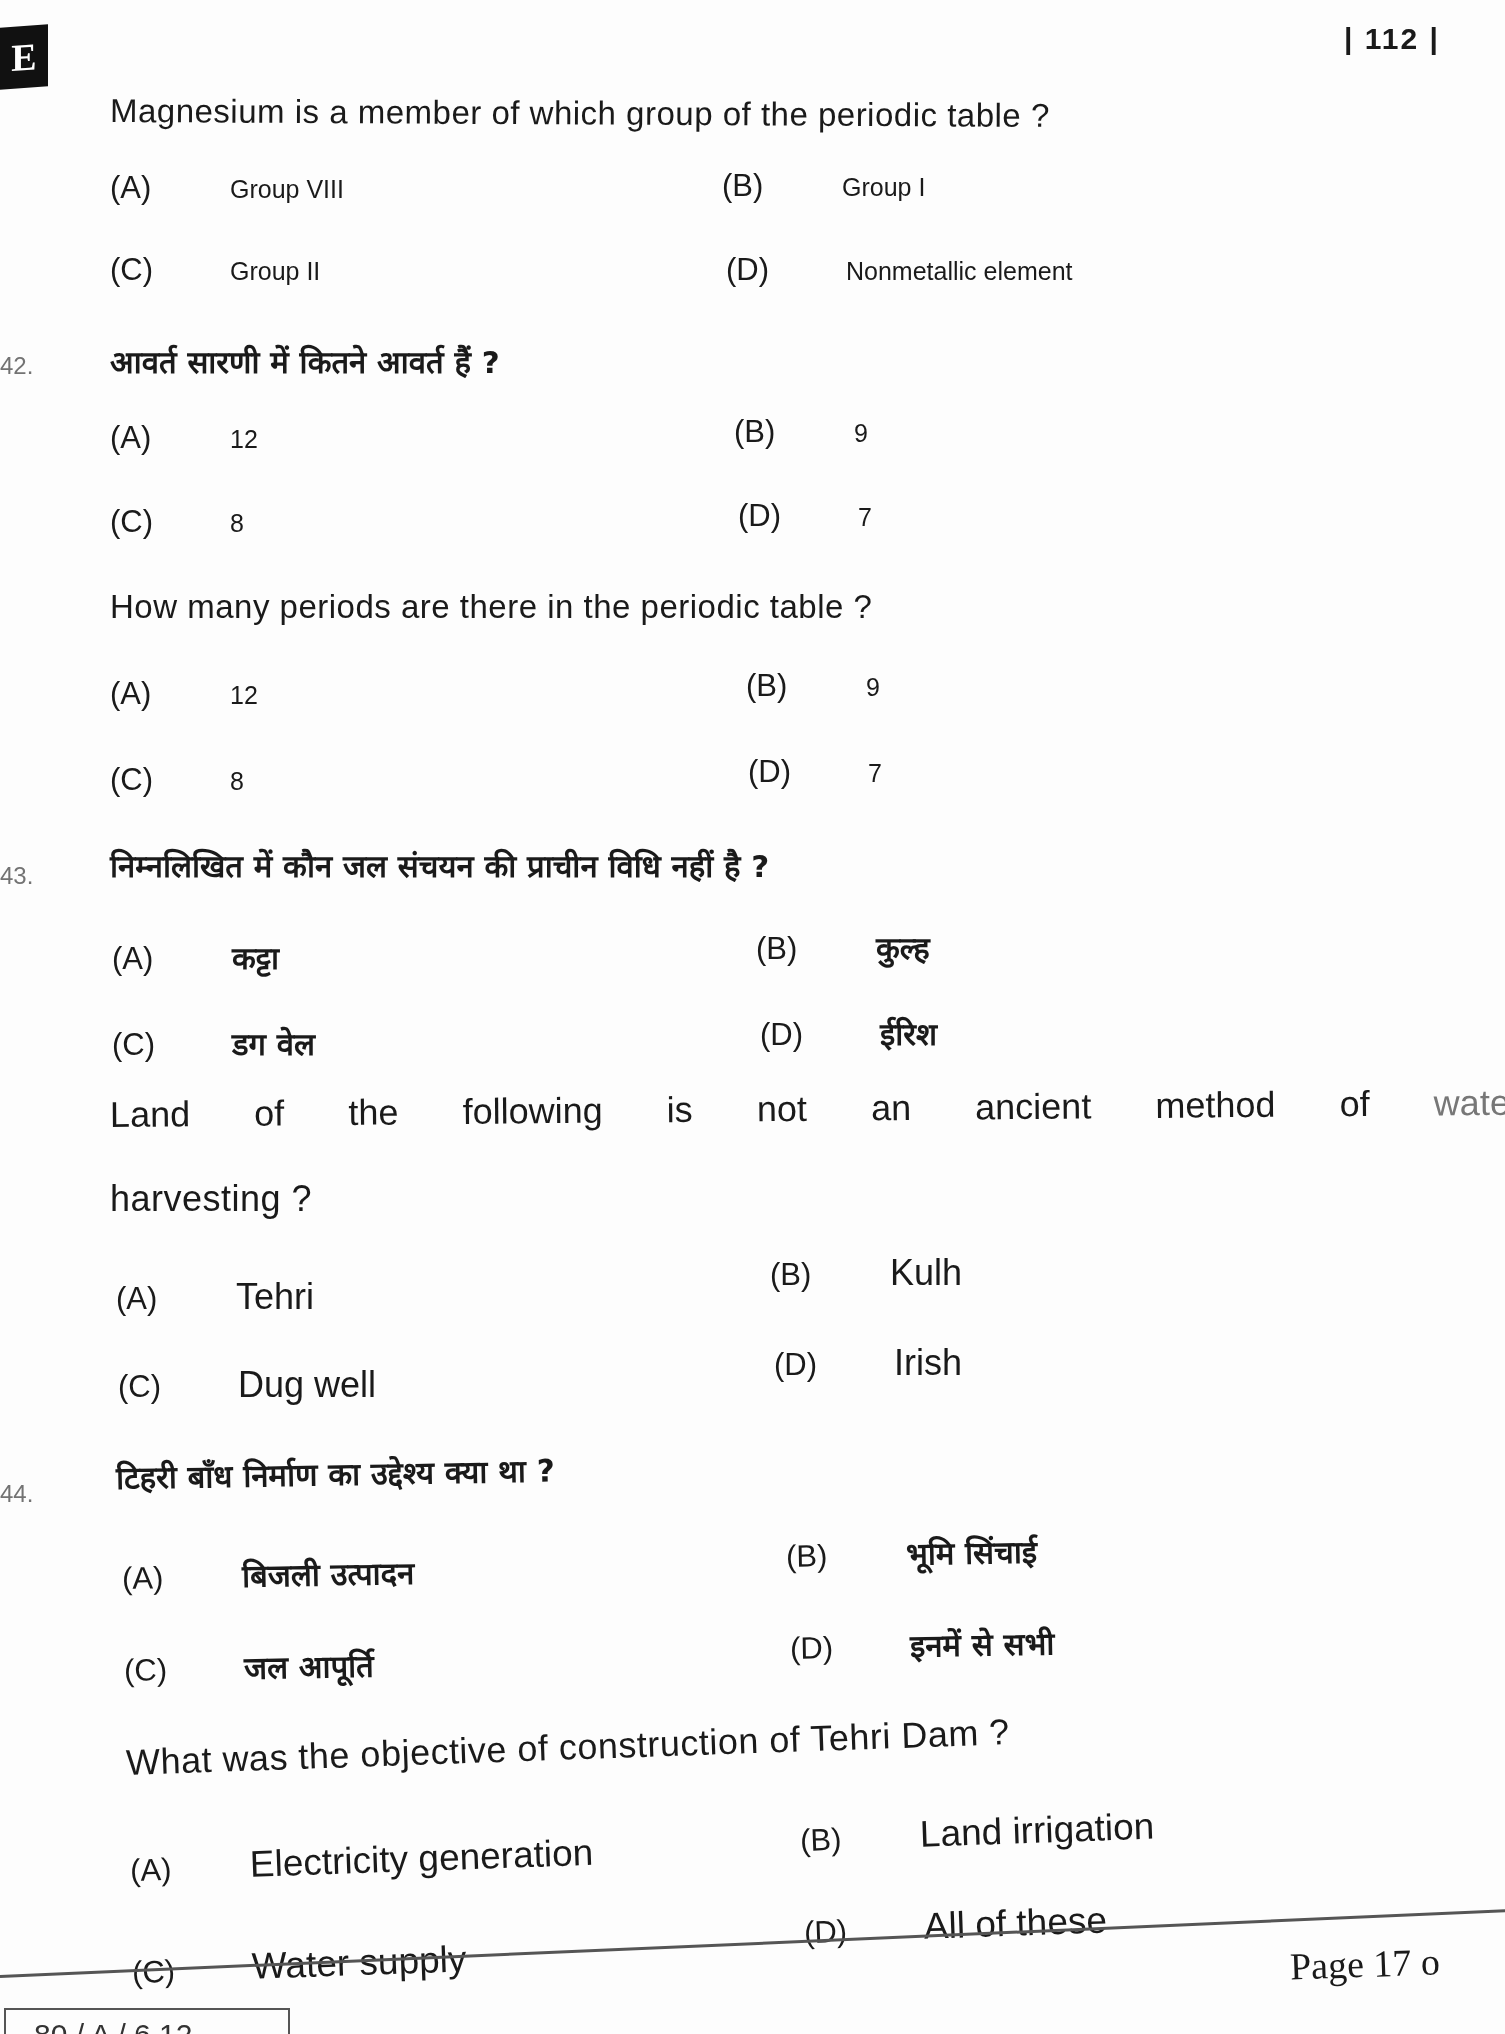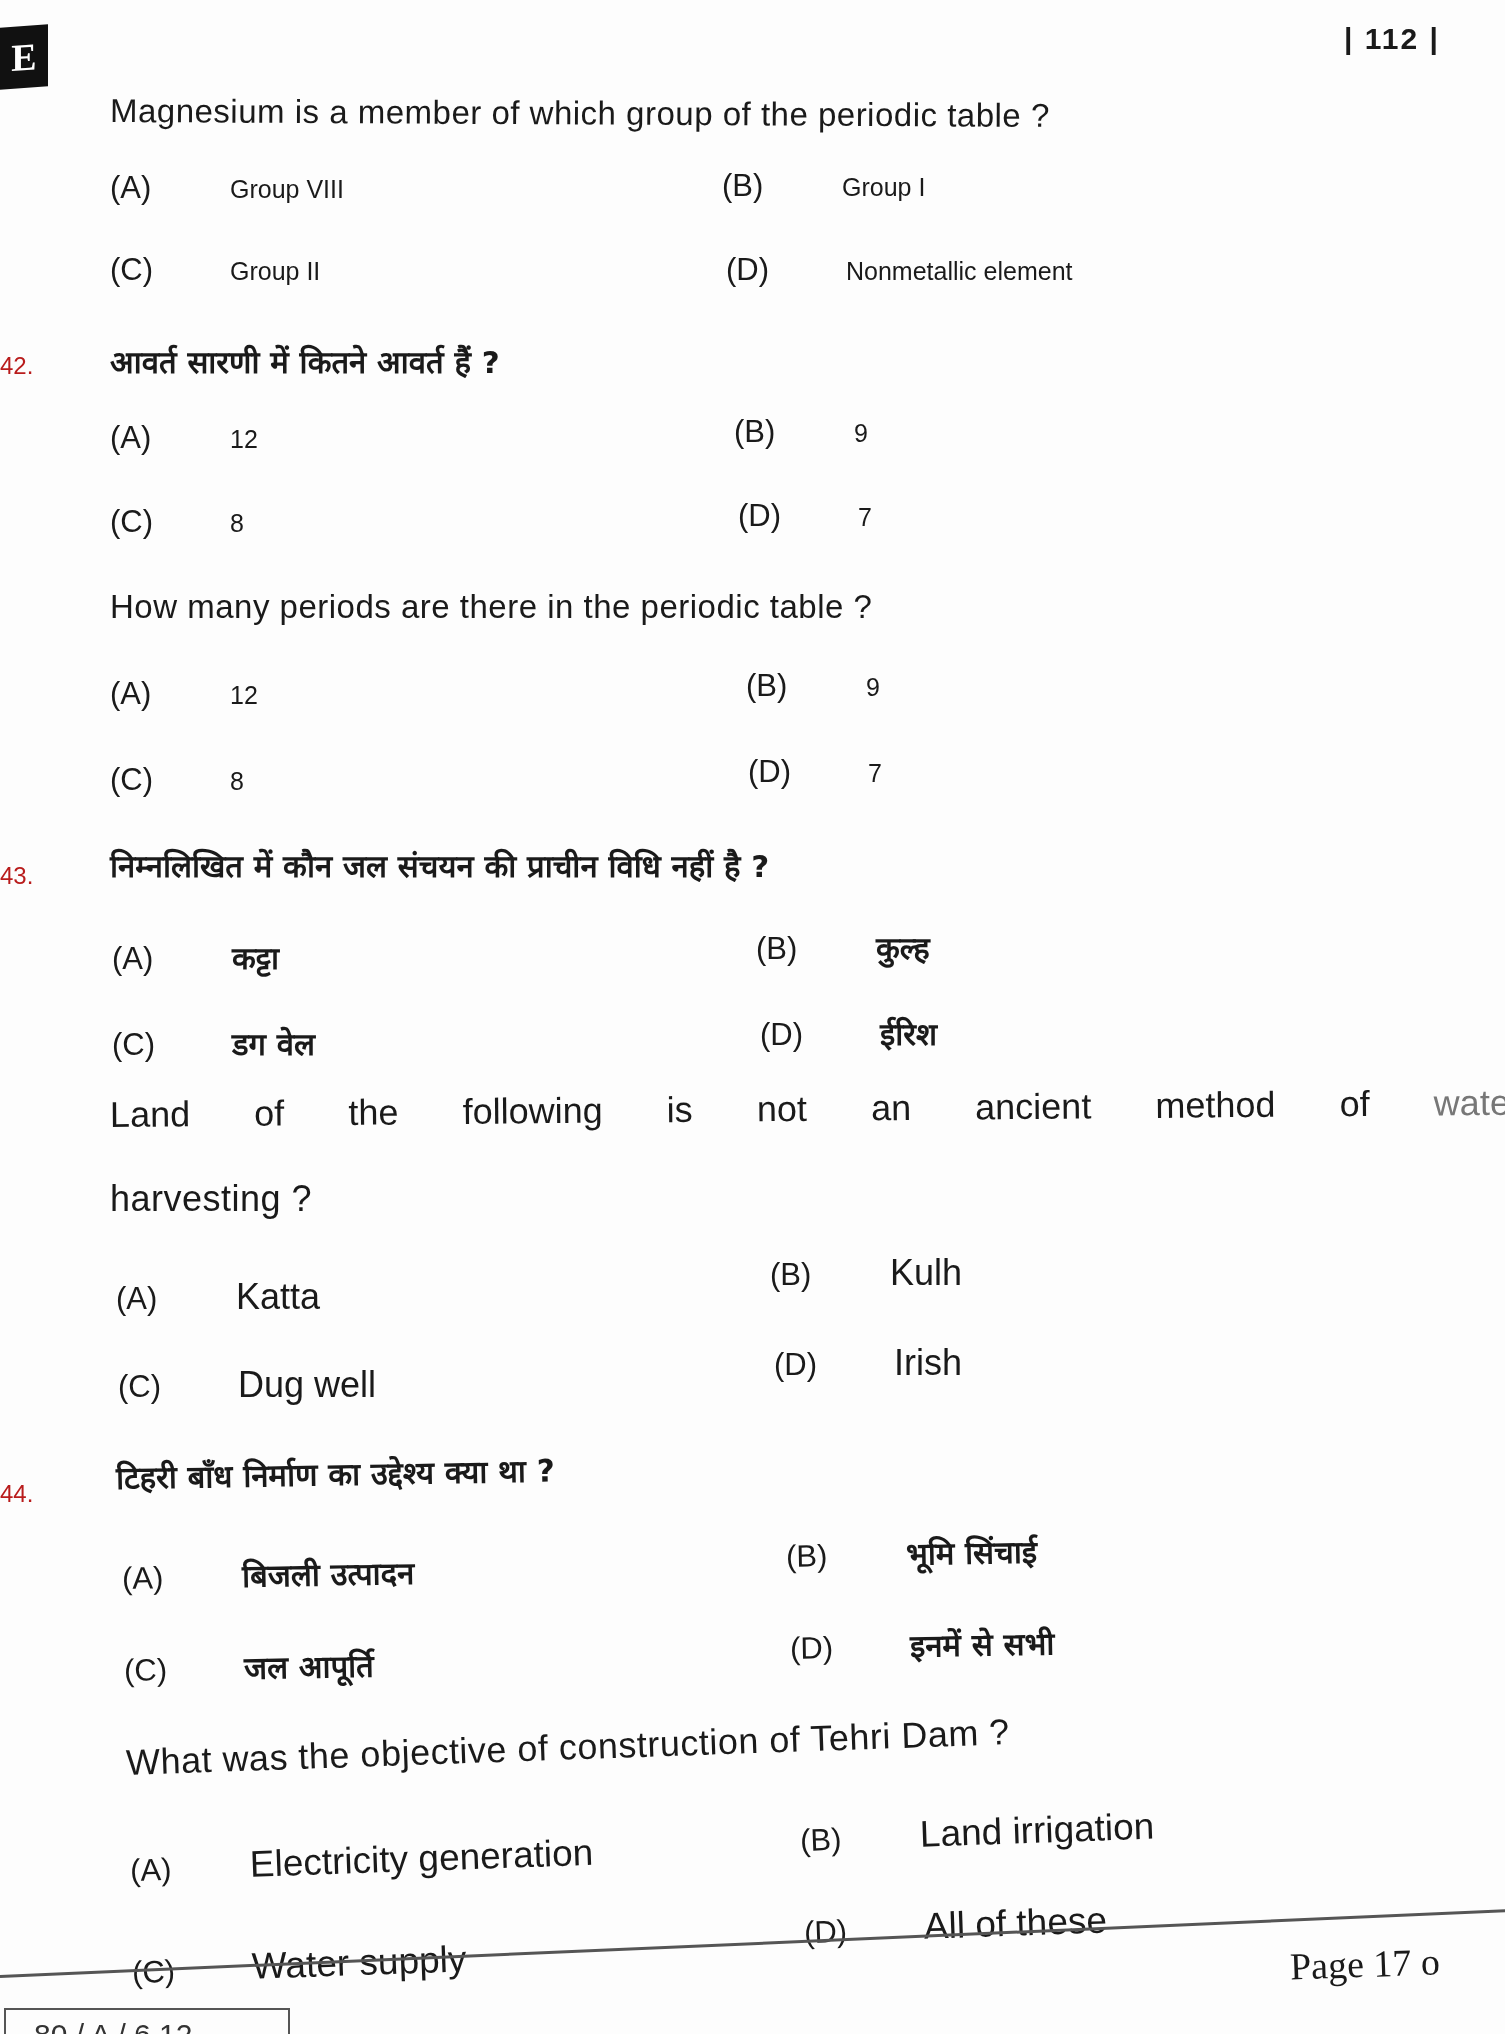--- a/index.html
+++ b/index.html
@@ -43,21 +43,21 @@
       font-size: 30px;
       font-weight: bold;
       letter-spacing: 2px;
       margin-left: 44px;
     }
     .qnum {
       position: absolute;
       left: 0;
       font-family: "Liberation Sans", sans-serif;
       font-size: 24px;
-      color: #b91c1c;
+      color: #737373;
     }
     .qtext {
       position: absolute;
       left: 110px;
       font-size: 33px;
       white-space: nowrap;
     }
     .qtext.en {
       font-family: "Liberation Sans", sans-serif;
       letter-spacing: 0.5px;
@@ -234,21 +234,21 @@
       <span>an</span>
       <span>ancient</span>
       <span>method</span>
       <span>of</span>
       <span style="color:#777;">wate</span>
     </div>
     <div class="qtext en" style="top:1178px; font-size:36px;">harvesting ?</div>
 
     <div class="opt" style="left:116px; top:1276px;">
       <span class="lbl">(A)</span>
-      <span class="val" style="font-size:36px;">Katta</span>
+      <span class="val" style="font-size:36px;">Tehri</span>
     </div>
     <div class="opt" style="left:770px; top:1252px;">
       <span class="lbl">(B)</span>
       <span class="val" style="font-size:36px;">Kulh</span>
     </div>
     <div class="opt" style="left:118px; top:1364px;">
       <span class="lbl">(C)</span>
       <span class="val" style="font-size:36px;">Dug well</span>
     </div>
     <div class="opt" style="left:774px; top:1342px;">

